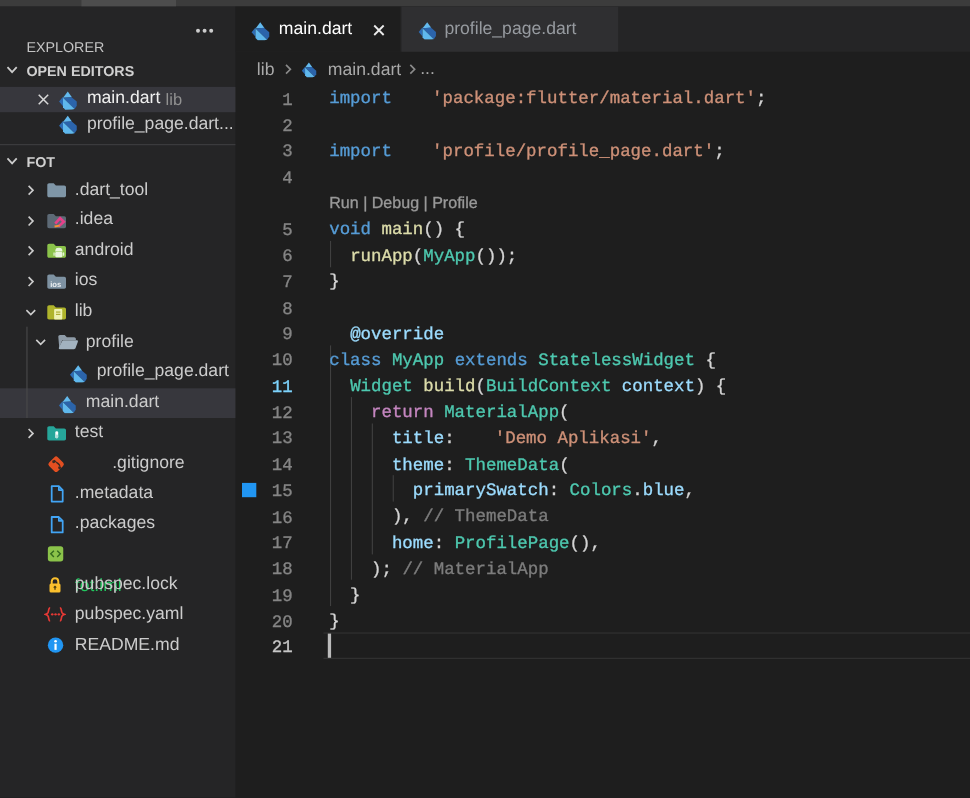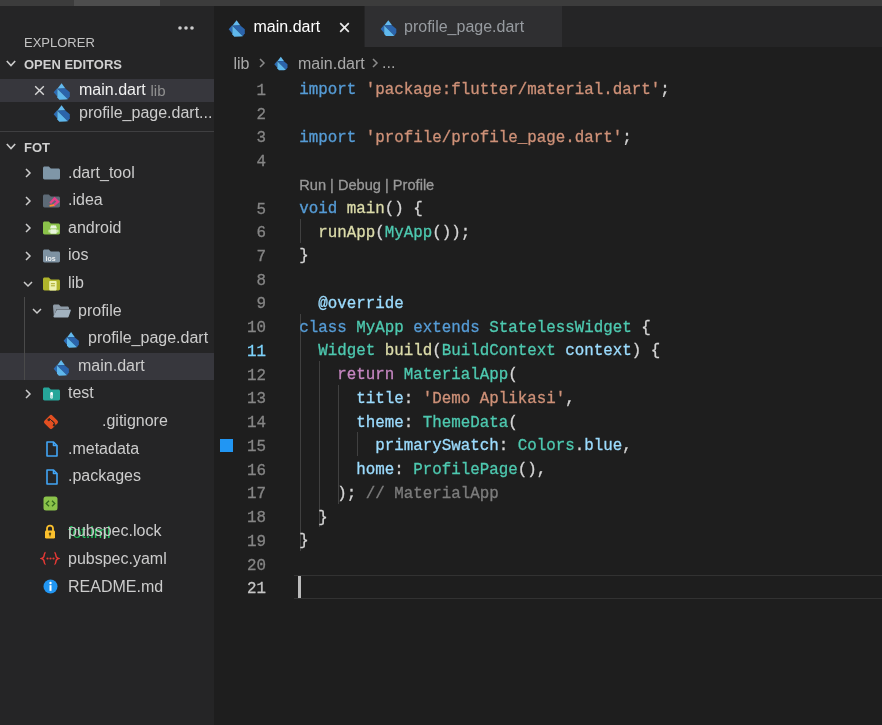--- a/index.html
+++ b/index.html
@@ -4,21 +4,21 @@
 <style>
   * { margin:0; padding:0; box-sizing:border-box; }
   html,body { width:882px; height:725px; overflow:hidden; background:#1e1e1e;
     font-family:"Liberation Sans", sans-serif; }
   .abs { position:absolute; }
   .lbl { position:absolute; color:#cccccc; font-size:16px; white-space:nowrap; }
   .cl { position:relative; top:3px; height:23.74px; line-height:23.74px; white-space:pre;
         font-family:"Liberation Mono", monospace; font-size:15.83px; color:#d4d4d4; -webkit-text-stroke:0.3px; }
   .ln { position:relative; top:3.5px; height:23.74px; line-height:23.74px; font-family:"Liberation Mono", monospace;
         font-size:15.83px; color:#858585; text-align:right; -webkit-text-stroke:0.3px; }
-  .kb { color:#569cd6; } .kc { color:#c586c0; } .st { color:#ce9178; }
+  .kb { color:#569cd6; } .kc { color:#c586c0; } .st { color:#ce9178;margin-left:27px; }
   .ty { color:#4ec9b0; } .fn { color:#dcdcaa; } .vb { color:#9cdcfe; }
   .cm { color:#7d7d7d; }
 </style>
 </head>
 <body>
 <div class="abs" style="left:0;top:0;width:882px;height:6px;background:#3c3c3c"></div>
 <div class="abs" style="left:74px;top:0;width:86px;height:6px;background:#4d4d4d"></div>
 <div class="abs" style="left:0;top:6px;width:214px;height:719px;background:#252526"></div>
 <div class="abs" style="left:24px;top:35px;color:#c3c3c3;font-size:13px;">EXPLORER</div>
 <svg class="abs" style="left:177px;top:25px" width="18" height="6">
@@ -272,17 +272,18 @@
     <div class="cl">  <span class="fn">runApp</span>(<span class="ty">MyApp</span>());</div>
     <div class="cl">}</div>
     <div class="cl"></div>
     <div class="cl">  <span class="vb">@override</span></div>
     <div class="cl"><span class="kb">class</span> <span class="ty">MyApp</span> <span class="kb">extends</span> <span class="ty">StatelessWidget</span> {</div>
     <div class="cl">  <span class="ty">Widget</span> <span class="fn">build</span>(<span class="ty">BuildContext</span> <span class="vb">context</span>) {</div>
     <div class="cl">    <span class="kc">return</span> <span class="ty">MaterialApp</span>(</div>
     <div class="cl">      <span class="vb">title</span>: <span class="st">'Demo Aplikasi'</span>,</div>
     <div class="cl">      <span class="vb">theme</span>: <span class="ty">ThemeData</span>(</div>
     <div class="cl">        <span class="vb">primarySwatch</span>: <span class="ty">Colors</span>.<span class="vb">blue</span>,</div>
+    <div class="cl">      ), <span class="cm">// ThemeData</span></div>
     <div class="cl">      <span class="vb">home</span>: <span class="ty">ProfilePage</span>(),</div>
     <div class="cl">    ); <span class="cm">// MaterialApp</span></div>
     <div class="cl">  }</div>
     <div class="cl">}</div>
     <div class="cl"></div>
   </div>
 </body></html>

